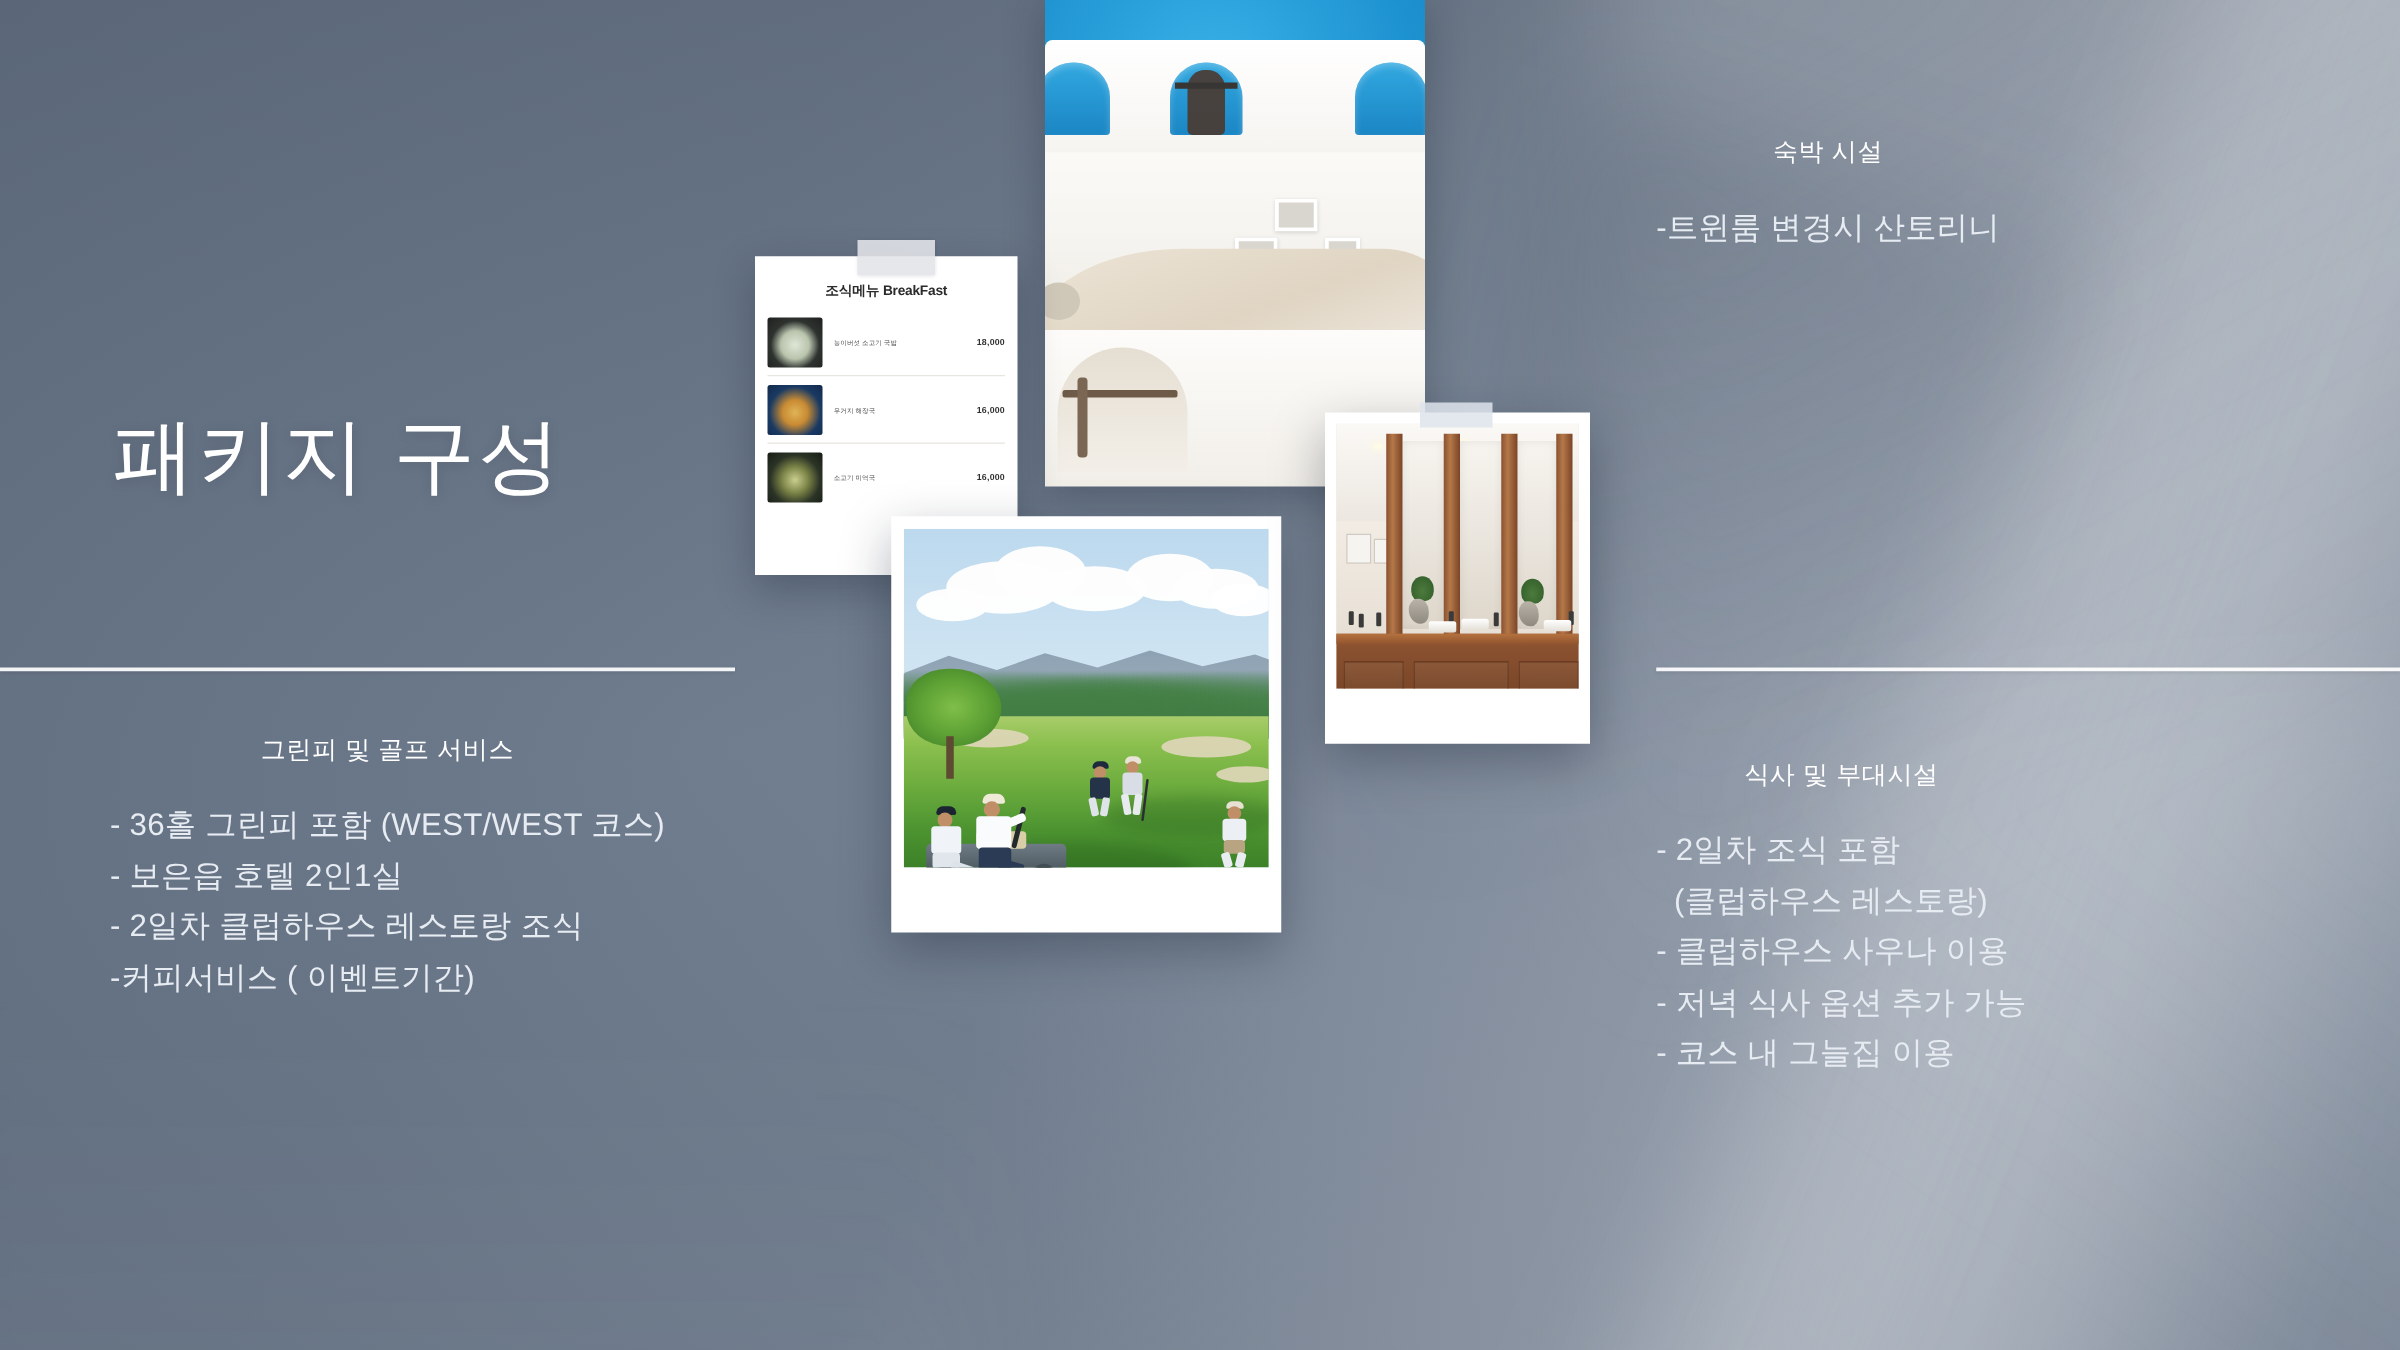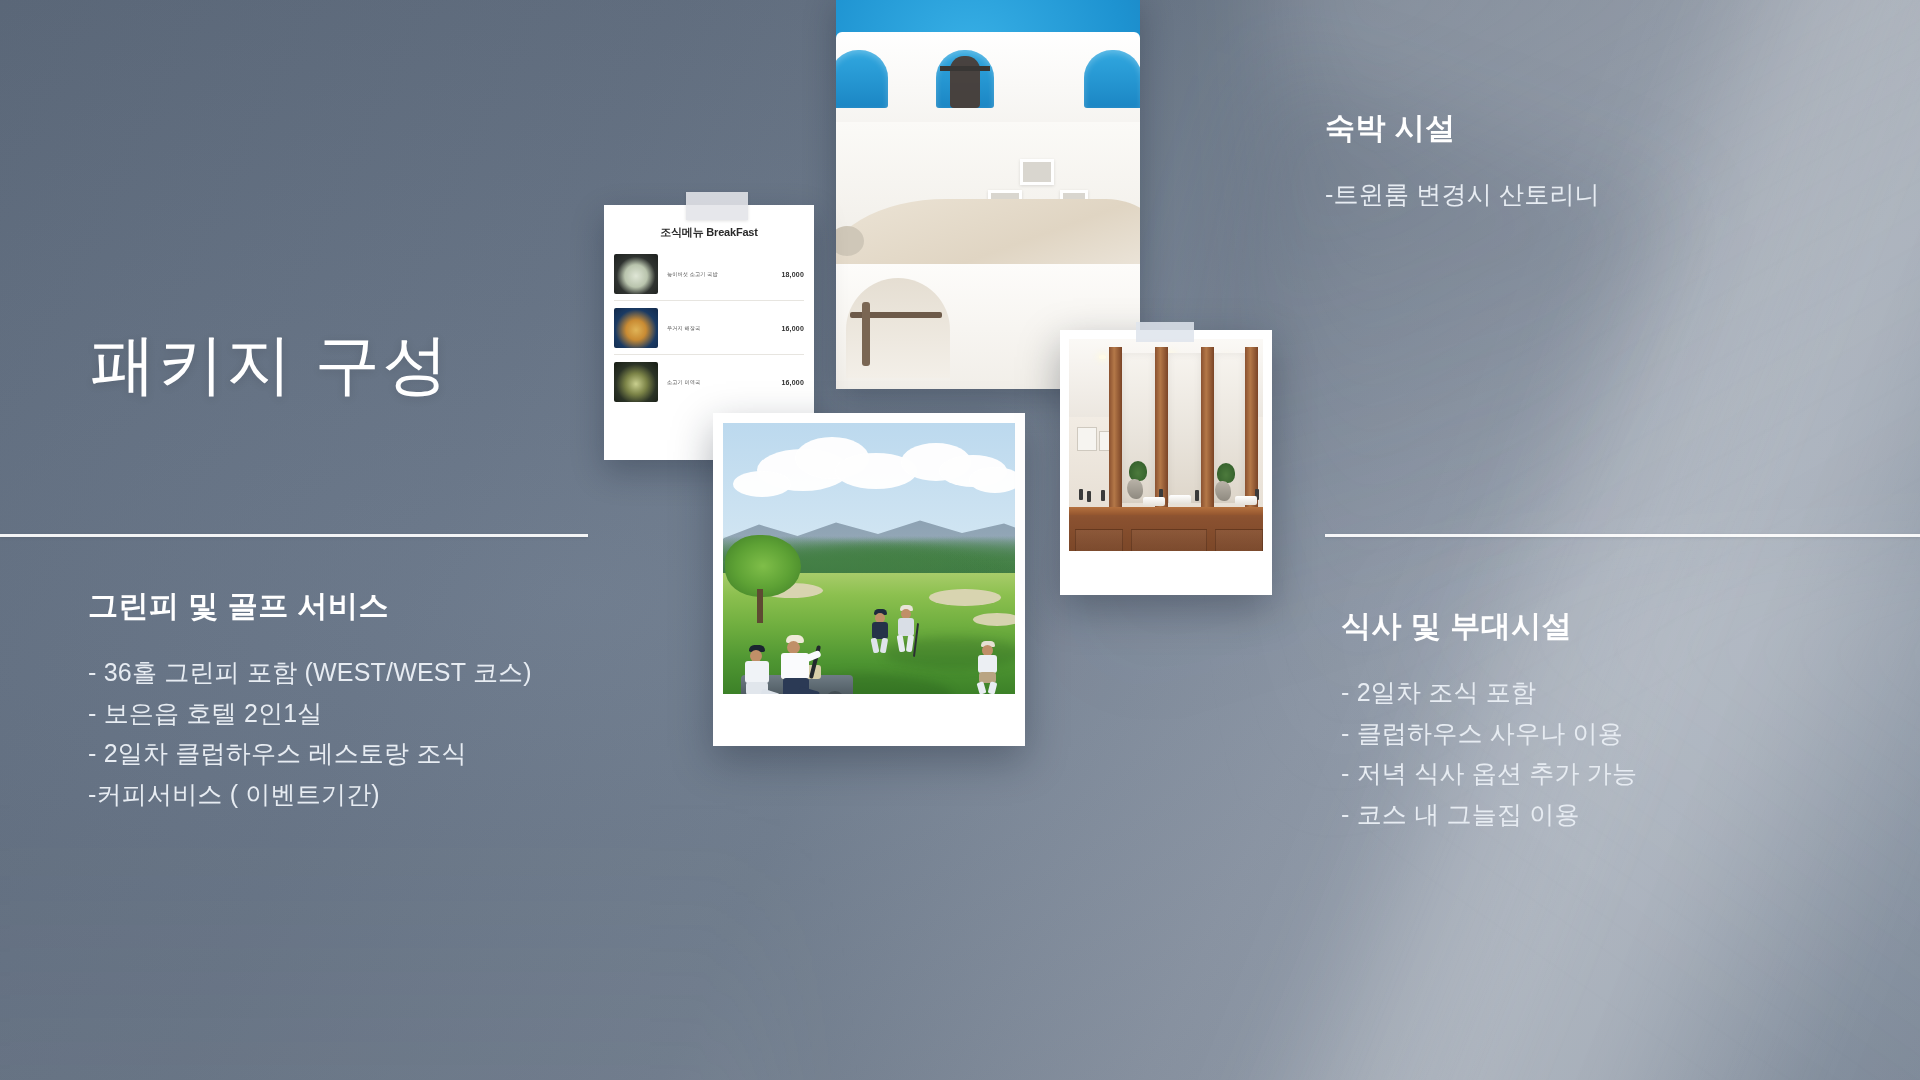--- a/index.html
+++ b/index.html
@@ -55,31 +55,31 @@
 
   
   .slide-title{
     position:absolute; left:90px; top:328px;
     font-size:66px; font-weight:400; letter-spacing:2px;
     color:#ffffff; line-height:1.1;
     text-shadow:0 2px 10px rgba(0,0,0,0.12);
   }
   .block{ position:absolute; }
   .block h2{
-    font-size:30px; font-weight:700; color:#ffffff;
-    letter-spacing:0.5px; margin-bottom:28px; line-height:1.2;
+    font-size:20px; font-weight:400; color:#ffffff;
+    letter-spacing:0.5px; margin-bottom:28px; line-height:1.2;text-align:center;
   }
   .block ul{ list-style:none; }
   .block li{
     font-size:25px; font-weight:300; color:#e7ecf2;
     line-height:1.62; letter-spacing:0.2px; white-space:pre;
   }
   .b-tr{ left:1325px; top:110px; }
   .b-bl{ left:88px;  top:588px; }
-  .b-br{ left:1325px; top:608px;margin-left:16px; }
+  .b-br{ left:1325px; top:608px; }
 
   
   .divider{
     position:absolute; height:3px; top:534px;
     background:rgba(255,255,255,0.92);
     box-shadow:0 1px 3px rgba(0,0,0,0.10);
   }
   .div-left { left:0px;    width:588px; }
   .div-right{ left:1325px; width:595px; }
 
@@ -378,20 +378,21 @@
     <li>- 보은읍 호텔 2인1실</li>
     <li>- 2일차 클럽하우스 레스토랑 조식</li>
     <li>-커피서비스 ( 이벤트기간)</li>
   </ul>
 </div>
 
 <div class="block b-br">
   <h2>식사 및 부대시설</h2>
   <ul>
     <li>- 2일차 조식 포함</li>
+    <li>  (클럽하우스 레스토랑)</li>
     <li>- 클럽하우스 사우나 이용</li>
     <li>- 저녁 식사 옵션 추가 가능</li>
     <li>- 코스 내 그늘집 이용</li>
   </ul>
 </div>
 
 <div class="card santorini">
   <div class="santo-sky"></div>
   <div class="santo-dome"></div>
   <div class="santo-wallA"></div>

